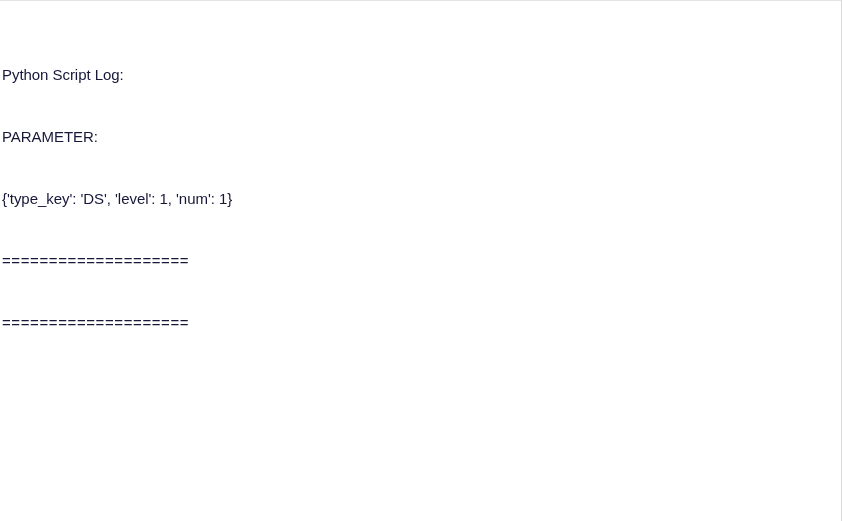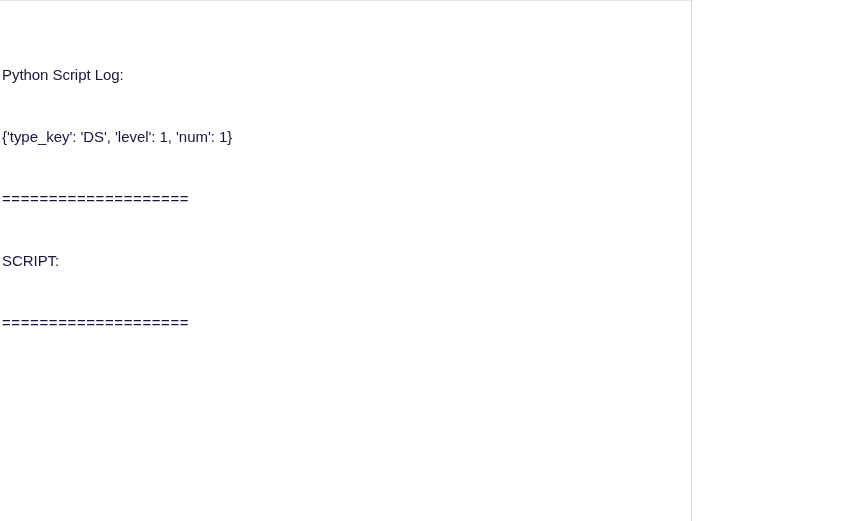--- a/index.html
+++ b/index.html
@@ -9,21 +9,21 @@
   }
   body {
     width: 842px;
     height: 521px;
     overflow: hidden;
     font-family: "Liberation Sans", sans-serif;
   }
 
   #log-viewer {
     position: relative;
-    width: 692px;
+    width: 842px;
     height: 521px;
     background: #ffffff;
     box-sizing: border-box;
     border-top: 1px solid #e4e4e4;
     border-right: 1px solid #d8d8d8;
     overflow: hidden;
   }
 
   #log-body {
     position: absolute;
@@ -48,23 +48,23 @@
     letter-spacing: 0.6px;
   }
 </style>
 </head>
 <body>
 
 <div id="log-viewer">
   <div id="log-body">
 
     <div class="log-line">Python Script Log:</div>
+    <div class="log-line">PARAMETER:</div>
     <div class="log-line">{'type_key': 'DS', 'level': 1, 'num': 1}</div>
     <div class="log-line sep-line">====================</div>
-    <div class="log-line">SCRIPT:</div>
     <div class="log-line sep-line">====================</div>
     
     
     
     
     
     
 
     
 

